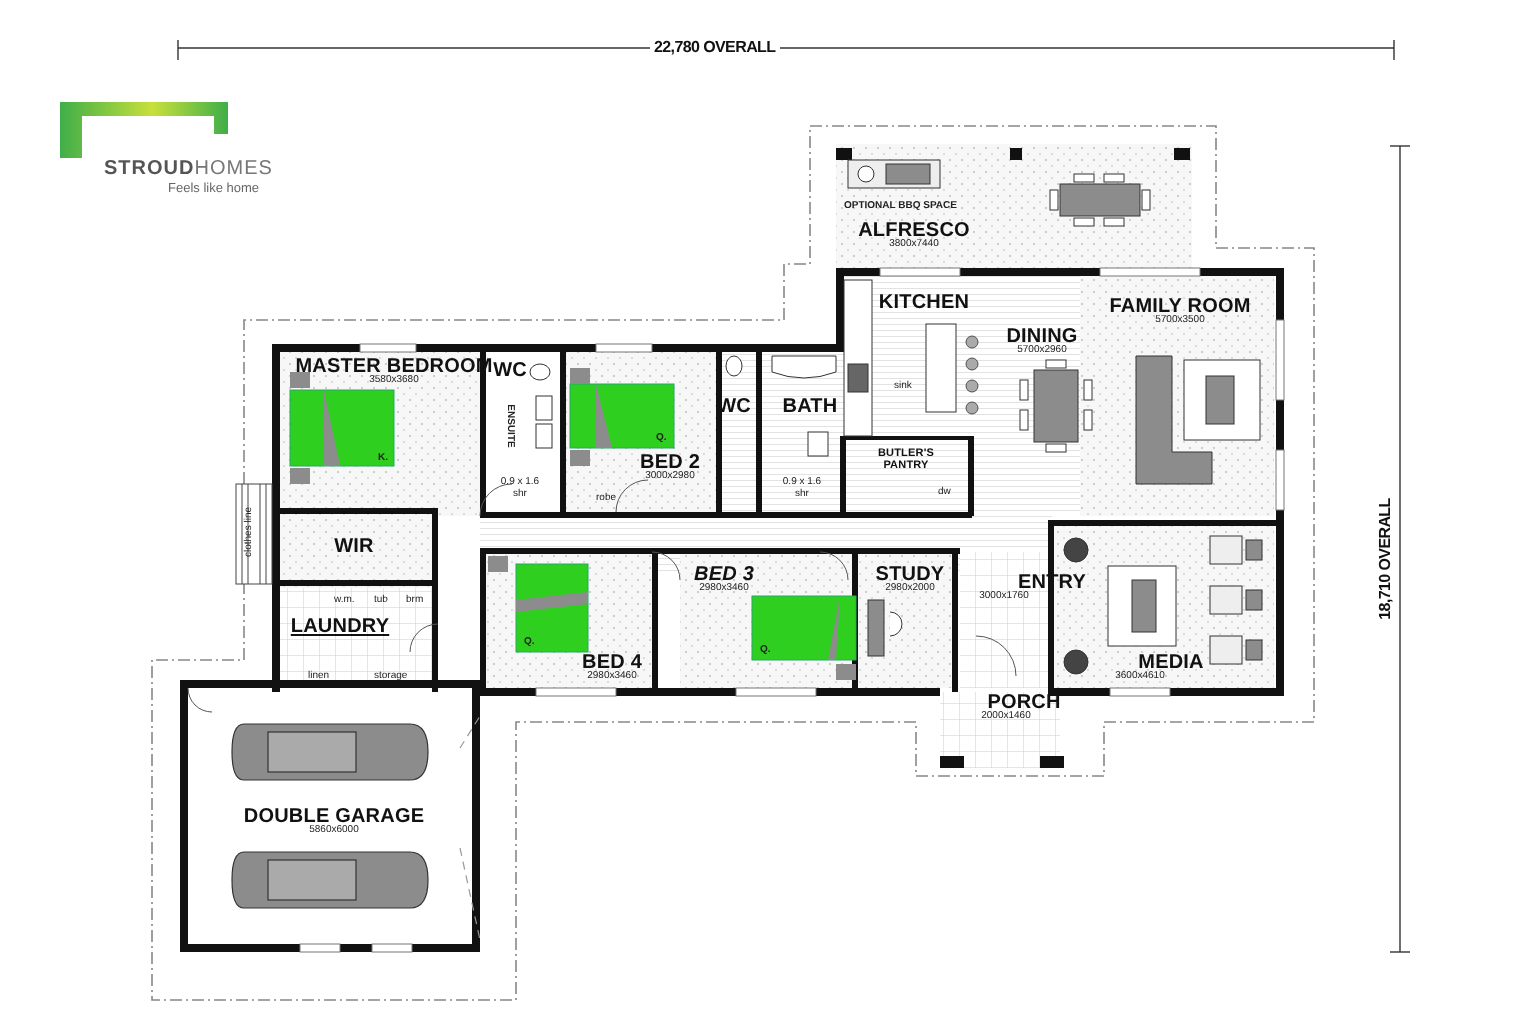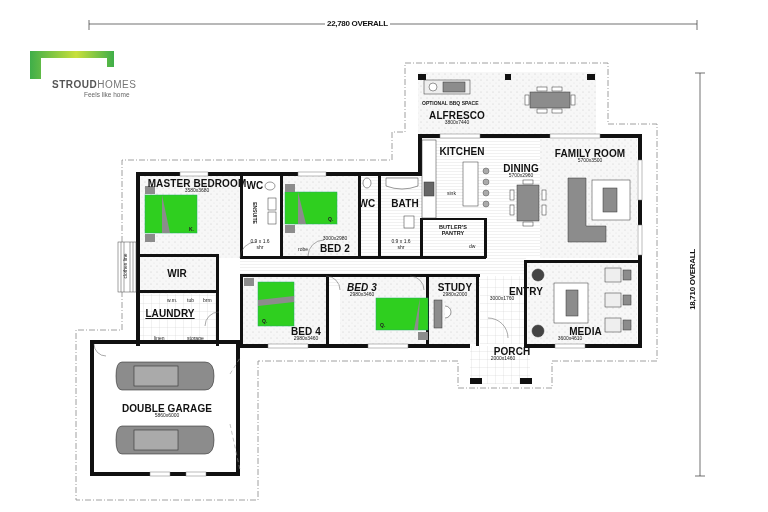--- a/index.html
+++ b/index.html
@@ -271,21 +271,21 @@
 <div class="lbl" style="left:590px;top:148px;">FAMILY ROOM</div>
 <div class="dim" style="left:590px;top:157px;">5700x3500</div>
 
 <div class="lbl" style="left:197px;top:178px;">MASTER BEDROOM</div>
 <div class="dim" style="left:197px;top:187px;">3580x3680</div>
 <div class="small" style="left:189px;top:226px;font-weight:bold;">K.</div>
 <div class="lbl" style="left:255px;top:180px;">WC</div>
 <div class="small" style="left:244px;top:210px;transform:rotate(90deg);font-weight:bold;">ENSUITE</div>
 <div class="dim" style="left:260px;top:238px;width:26px;white-space:normal;line-height:6px;">0.9 x 1.6 shr</div>
 
-<div class="lbl" style="left:335px;top:226px;margin-top:17px;">BED 2</div>
+<div class="lbl" style="left:335px;top:226px;">BED 2</div>
 <div class="dim" style="left:335px;top:235px;">3000x2980</div>
 <div class="small" style="left:328px;top:216px;font-weight:bold;">Q.</div>
 <div class="dim" style="left:303px;top:246px;">robe</div>
 
 <div class="lbl" style="left:367px;top:198px;">WC</div>
 <div class="lbl" style="left:405px;top:198px;">BATH</div>
 <div class="dim" style="left:401px;top:238px;width:26px;white-space:normal;line-height:6px;">0.9 x 1.6 shr</div>
 
 <div class="lbl" style="left:453px;top:224px;font-size:5.5px;width:40px;white-space:normal;line-height:6px;">BUTLER'S PANTRY</div>
 <div class="small" style="left:469px;top:243px;">dw</div>

